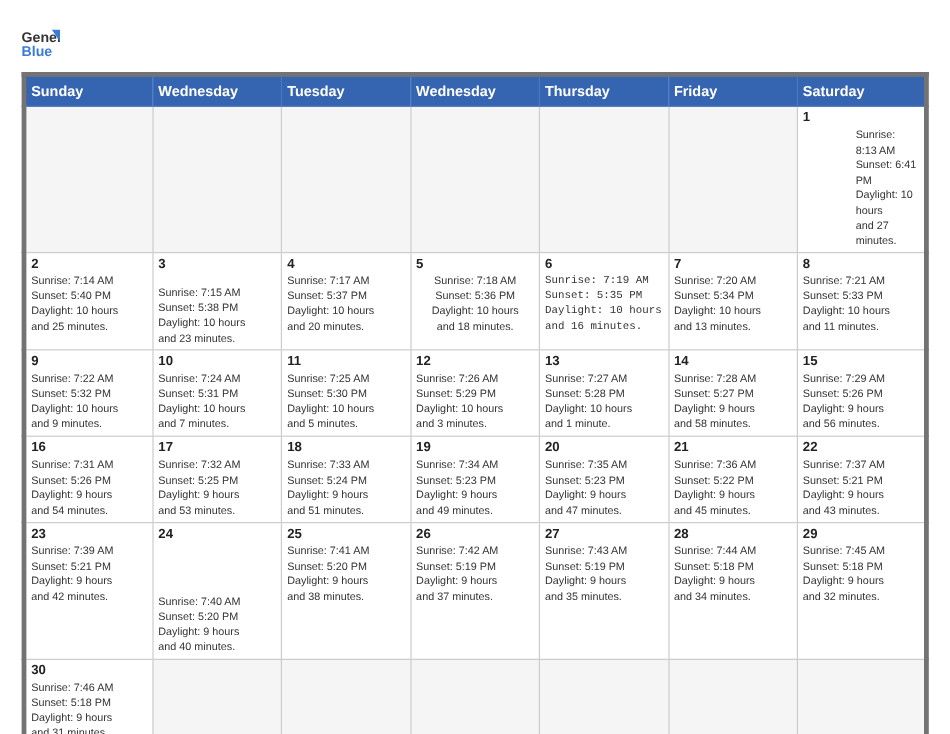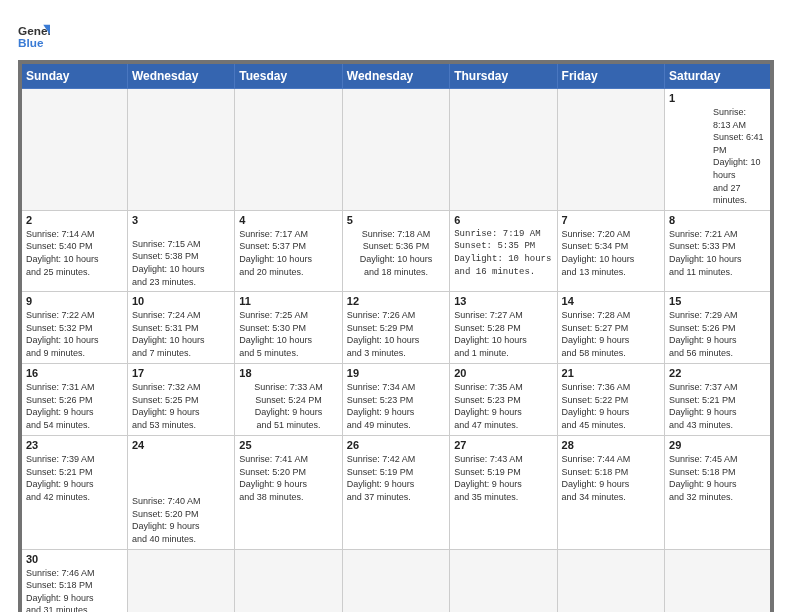--- a/index.html
+++ b/index.html
@@ -245,21 +245,21 @@
           </td>
           <td>
             <span class="day-num">17</span>
             <div class="day-info" style="white-space: pre-line;">Sunrise: 7:32 AM
 Sunset: 5:25 PM
 Daylight: 9 hours
 and 53 minutes.</div>
           </td>
           <td>
             <span class="day-num">18</span>
-            <div class="day-info" style="white-space: pre-line; text-align: center;">Sunrise: 7:33 AM
+            <div class="day-info" style="white-space: pre-line;">Sunrise: 7:33 AM
 Sunset: 5:24 PM
 Daylight: 9 hours
 and 51 minutes.</div>
           </td>
           <td>
             <span class="day-num">19</span>
             <div class="day-info" style="white-space: pre-line;">Sunrise: 7:34 AM
 Sunset: 5:23 PM
 Daylight: 9 hours
 and 49 minutes.</div>

